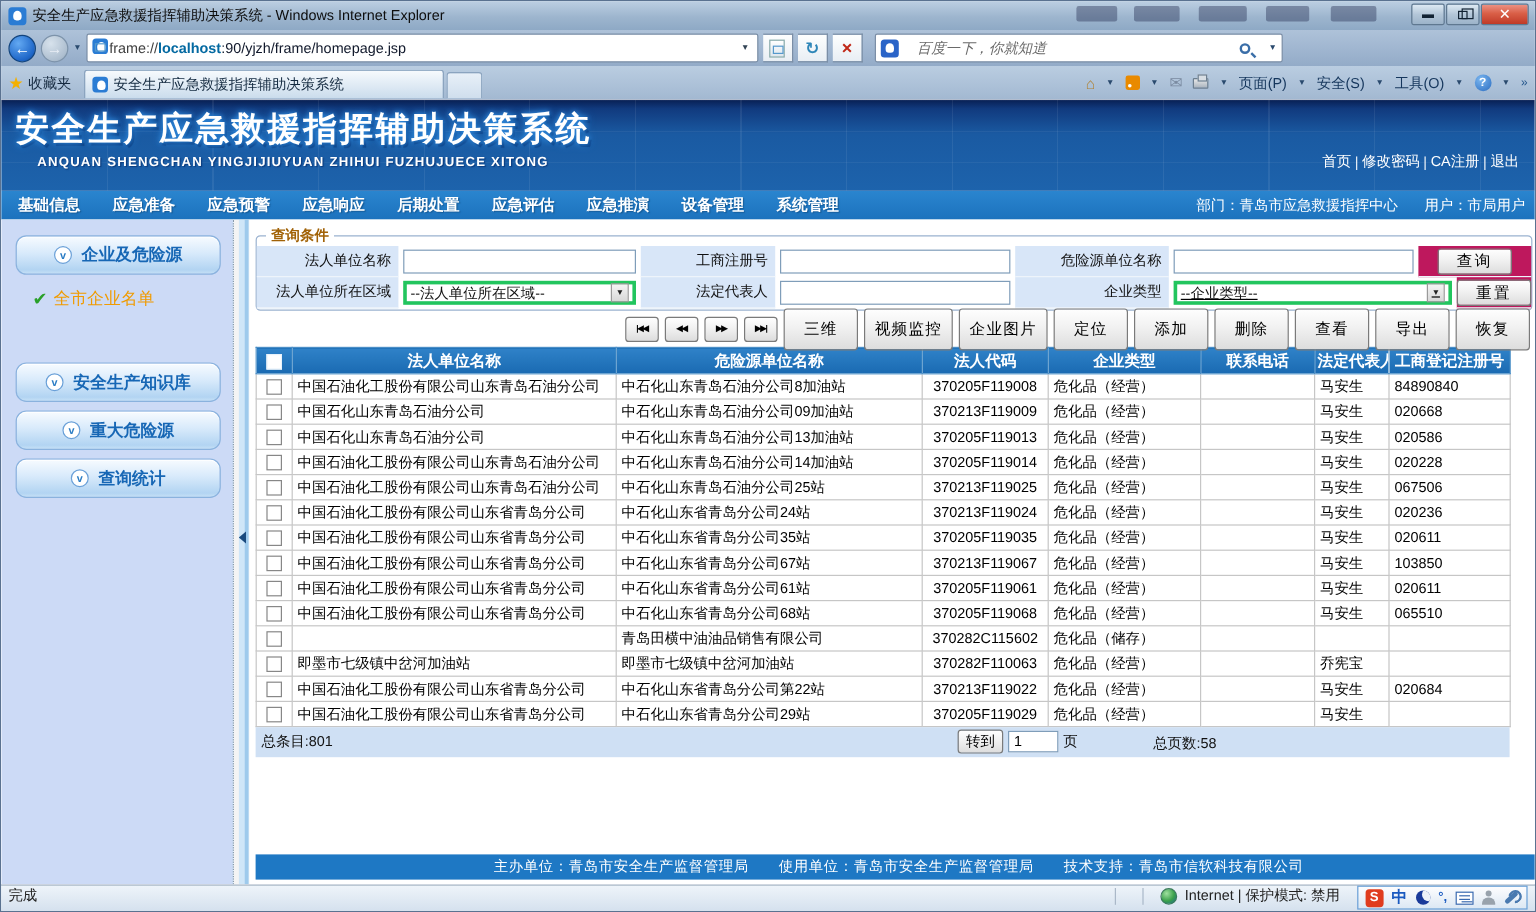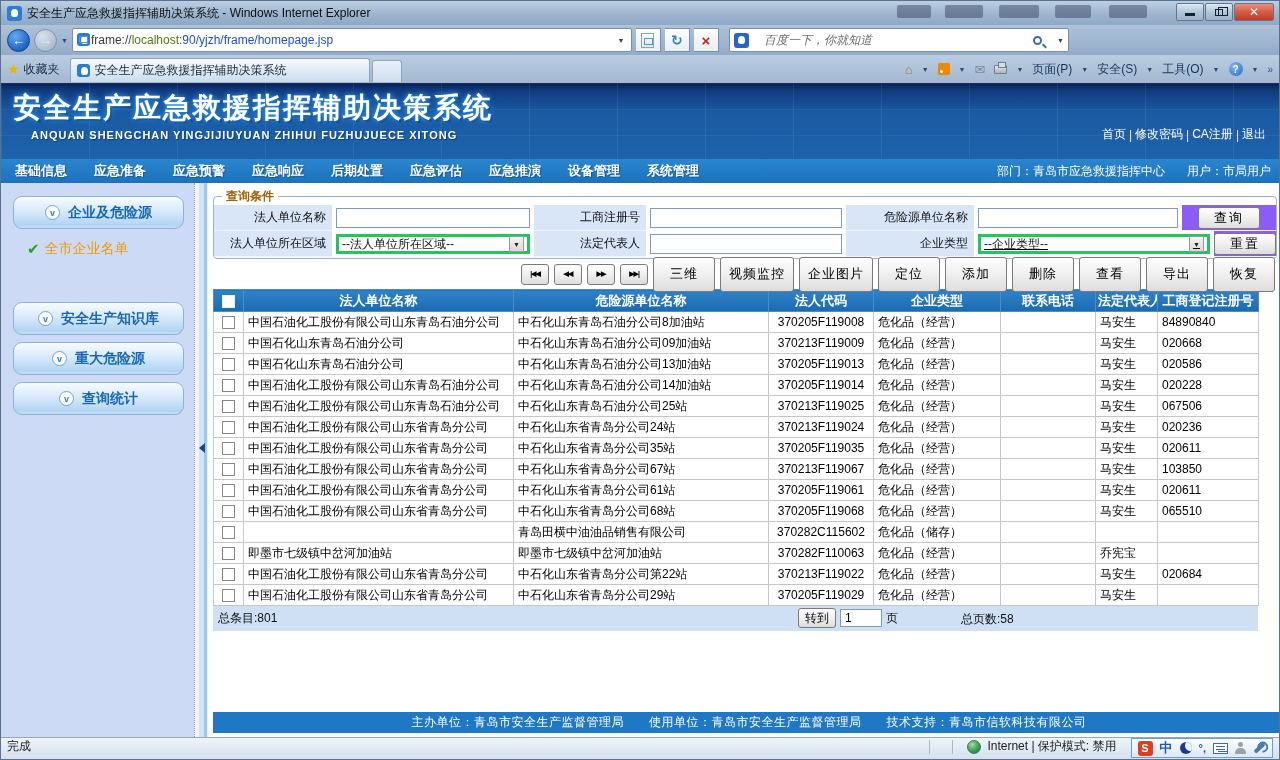--- a/index.html
+++ b/index.html
@@ -18,21 +18,21 @@
   .restore-glyph::before { content:""; position:absolute; left:2px; top:-3px; width:8px; height:7px; border:1px solid #123; }
 
   
   .navbar { height:30px; background:linear-gradient(#aec2d9,#93abc8); display:flex; align-items:center; padding:0 6px; gap:4px; flex:0 0 auto; }
   .navcircle { width:23px; height:23px; border-radius:50%; display:flex; align-items:center; justify-content:center; font-size:13px; font-weight:bold; }
   .back { background:radial-gradient(circle at 35% 30%, #63a9f2, #1e66c8 70%, #14498f); border:1px solid #12447e; color:#fff; }
   .fwd  { background:radial-gradient(circle at 35% 30%, #d7e2ec, #aebfd0 70%, #93a7bb); border:1px solid #7d93aa; color:#e8eef5; }
   .smalldrop { font-size:7px; color:#2a4a6e; }
   .addrwrap { display:flex; align-items:center; height:24px; background:#fff; border:1px solid #7b8ea6; border-radius:2px; width:560px; padding:0 2px 0 4px; }
   .addrwrap .url { flex:1; font-size:12px; white-space:nowrap; overflow:hidden; }
-  .url .scheme { color:#404040; } .url .host { color:#4d7c0f; font-weight:normal; } .url .rest { color:#1d4ed8; }
+  .url .scheme { color:#404040; } .url .host { color:#0369a1; font-weight:bold; } .url .rest { color:#0f172a; }
   .addrdrop { width:16px; text-align:center; font-size:7px; color:#345; }
   .abtn { width:25px; height:24px; border:1px solid #7b8ea6; border-left:none; background:linear-gradient(#fdfefe,#e8eef4); display:flex; align-items:center; justify-content:center; }
   .compat { width:13px; height:15px; border:1px solid #8aa; background:linear-gradient(#fff,#dde6ee); position:relative; }
   .compat::after { content:""; position:absolute; left:2px; top:4px; width:7px; height:5px; border:1px solid #59c; }
   .refresh { color:#2e86b8; font-size:14px; font-weight:bold; }
   .stop { color:#c02818; font-size:15px; font-weight:bold; }
   .searchbox { margin-left:6px; display:flex; align-items:center; height:24px; background:#fff; border:1px solid #7b8ea6; border-radius:2px; width:340px; padding:0 4px; gap:15px; }
   .baidu { width:15px; height:15px; border-radius:3px; background:#2a64c8; position:relative; flex:0 0 auto; }
   .baidu::after { content:""; position:absolute; left:4px; top:3px; width:7px; height:8px; border-radius:50% 50% 40% 40%; background:#fff; }
   .searchtext { flex:1; font-size:12px; font-style:italic; color:#6a6a6a; white-space:nowrap; overflow:hidden; }
@@ -88,21 +88,21 @@
   .content { flex:1 1 auto; position:relative; padding:5px 8px 0 5px; background:#fff; }
   fieldset.query { border:1px solid #9ab2d0; border-radius:4px; padding:0 0 1px 0; }
   fieldset.query legend { margin-left:8px; padding:0 4px; font-size:12px; font-weight:bold; color:#a16207; }
   .qrow { display:flex; height:26px; align-items:stretch; }
   .qlabel { background:#d8e6f8; display:flex; align-items:center; justify-content:flex-end; padding-right:6px; font-size:12px; color:#111; border-bottom:1px solid #eef4fb; }
   .qfield { display:flex; align-items:center; padding:0 4px; }
   .qinput { width:100%; height:20px; border:1px solid #7f9db9; background:#fff; font-size:12px; padding:0 3px; }
   .qselect { width:100%; height:20px; border:3px solid #22c55e; background:#fff; font-size:12px; display:flex; align-items:center; padding:0 3px; }
   .qselect .sel-text { flex:1; color:#111; }
   .qselect .sel-arrow { width:15px; height:16px; background:linear-gradient(#f4f4f4,#d8d8d8); border:1px solid #9a9a9a; font-size:7px; color:#222; display:flex; align-items:center; justify-content:center; }
-  .qbtncell { background:#8b5cf6; display:flex; align-items:center; justify-content:center; border-bottom:1px solid #eef4fb; }
+  .qbtncell { background:#be185d; display:flex; align-items:center; justify-content:center; border-bottom:1px solid #eef4fb; }
   .btn { display:inline-flex; align-items:center; justify-content:center; background:linear-gradient(#fefefe,#f1f1f1 45%,#dddddd); border:1px solid #7a7a7a; border-radius:3px; font-size:13px; color:#000; }
   .btn.w62 { width:62px; height:22px; letter-spacing:2px; }
 
   .toolbar { height:30px; display:flex; align-items:center; justify-content:flex-end; gap:5px; padding-right:2px; }
   .navbtn { width:28px; height:21px; font-size:7px; font-weight:bold; letter-spacing:-1px; }
   .tbtn { min-width:62px; height:35px; padding:3px 8px; letter-spacing:1px; }
 
   table.grid { border-collapse:collapse; table-layout:fixed; width:1045px; }
   table.grid th { height:22px; background:linear-gradient(#2f82c8,#1a6ab2); color:#fff; font-size:13px; font-weight:bold; border:1px solid #4a8ec6; padding:0 2px; white-space:nowrap; overflow:hidden; }
   table.grid td { height:21px; font-size:12px; color:#000; border:1px solid #c6c6c6; padding:0 4px; white-space:nowrap; overflow:hidden; }

